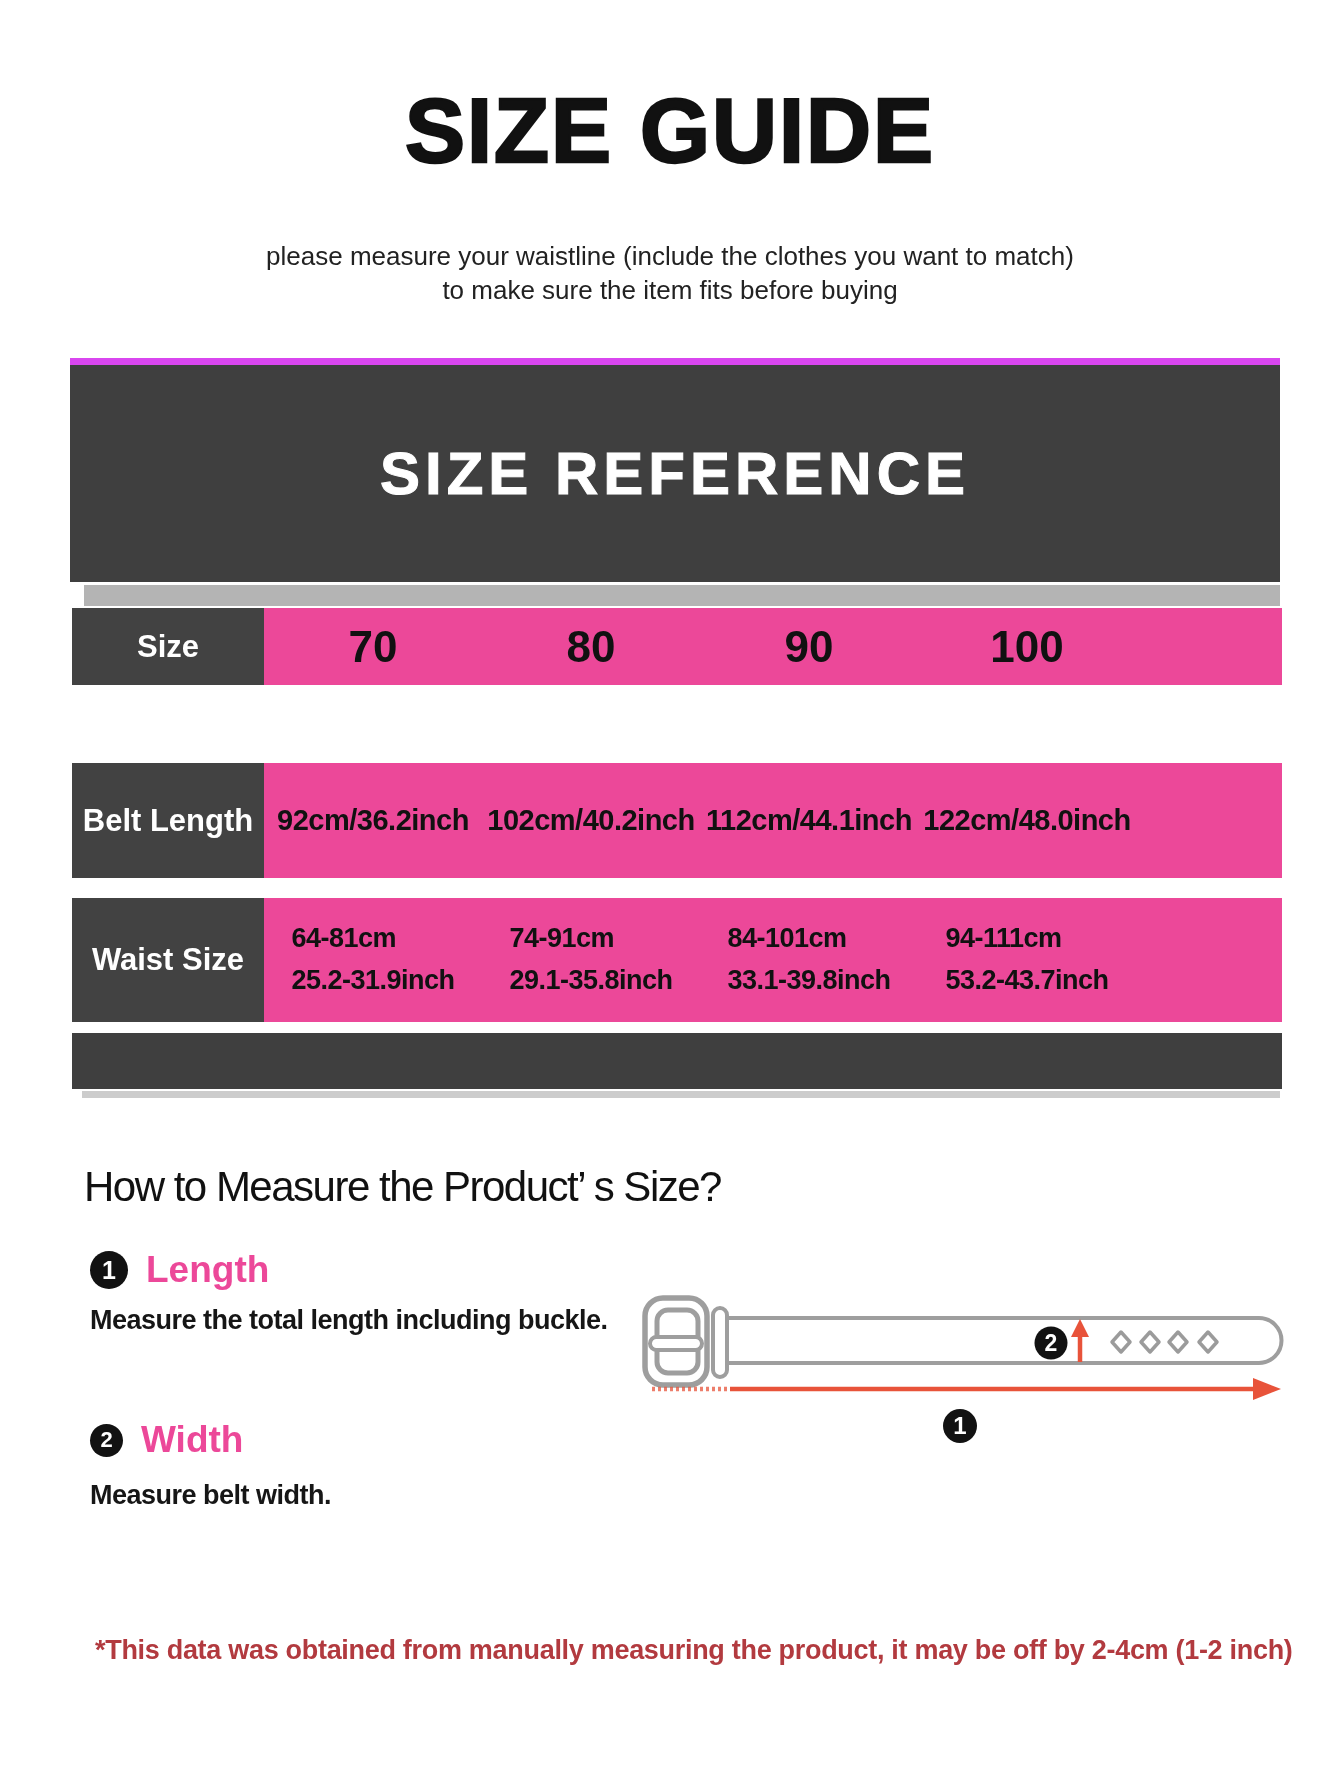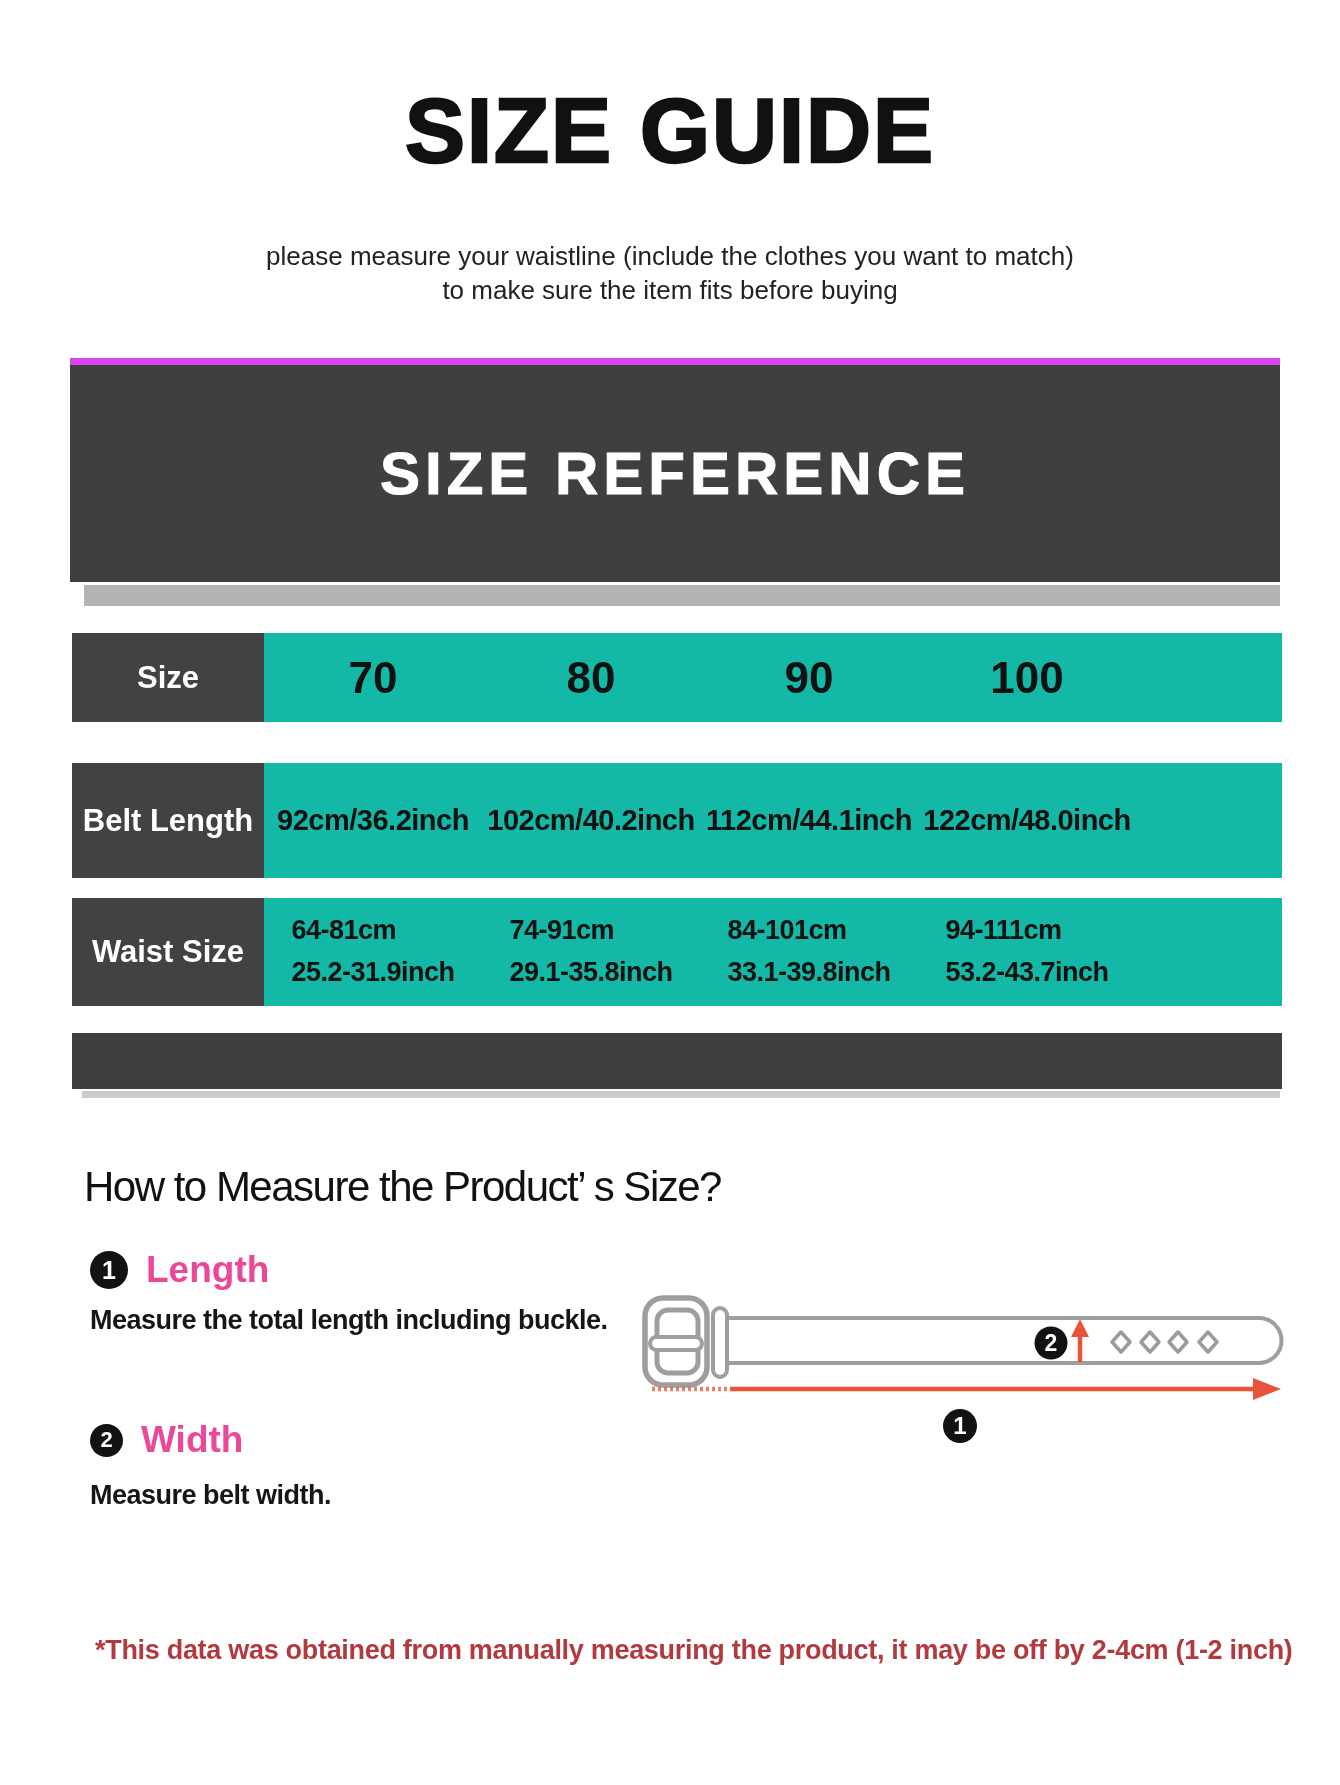--- a/index.html
+++ b/index.html
@@ -36,30 +36,30 @@
   }
   .banner-strip{
     position:absolute;left:84px;top:585px;width:1196px;height:21px;
     background:#b4b4b4;
   }
   
   .trow{
     position:absolute;left:72px;width:1210px;
     display:flex;box-sizing:border-box;
   }
-  .row-size{top:633px;height:89px;border-radius:8px;}
+  .row-size{top:608px;height:77px;border-radius:8px;}
   .row-belt{top:763px;height:115px;}
-  .row-waist{top:898px;height:108px;}
+  .row-waist{top:898px;height:124px;}
   .label-cell{
     width:192px;flex:0 0 192px;background:#424242;
     display:flex;align-items:center;justify-content:center;
     color:#ffffff;font-weight:bold;font-size:31px;
   }
   .value-area{
-    flex:1;background:#14b8a6;
+    flex:1;background:#ec4899;
     display:grid;grid-template-columns:repeat(4,218px);
     align-items:center;justify-items:center;
   }
   .row-size .vcell{font-size:44px;font-weight:bold;color:#111;}
   .row-belt .vcell{font-size:29px;font-weight:bold;color:#111;letter-spacing:-0.5px;}
   .row-waist .vcell{
     font-size:27px;font-weight:bold;color:#111;line-height:1.55;
     text-align:left;letter-spacing:-0.5px;
   }
   .divider-bar{

